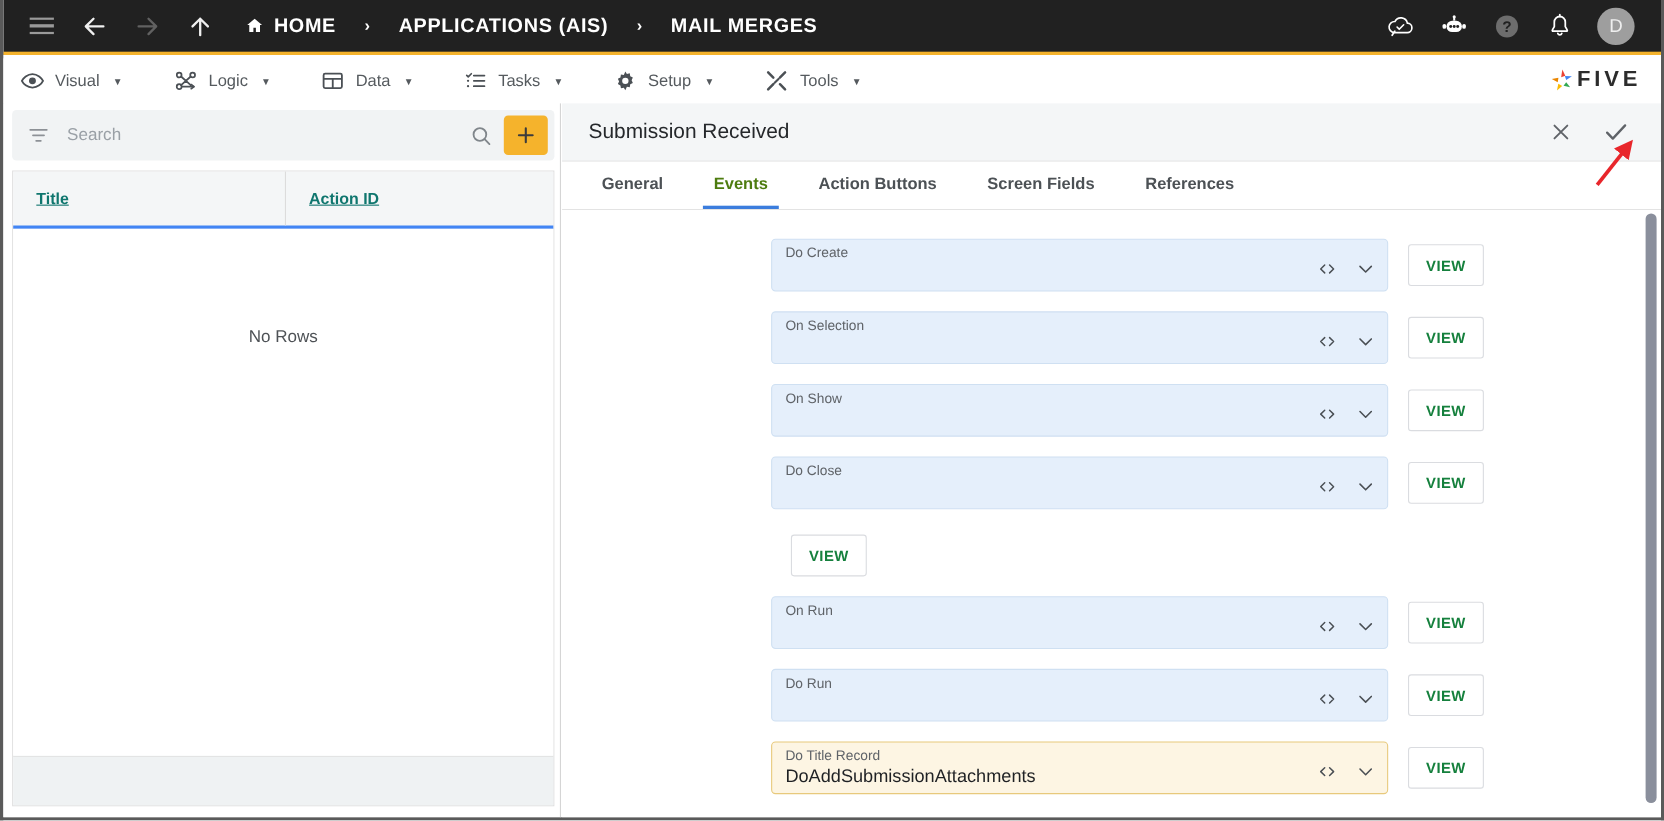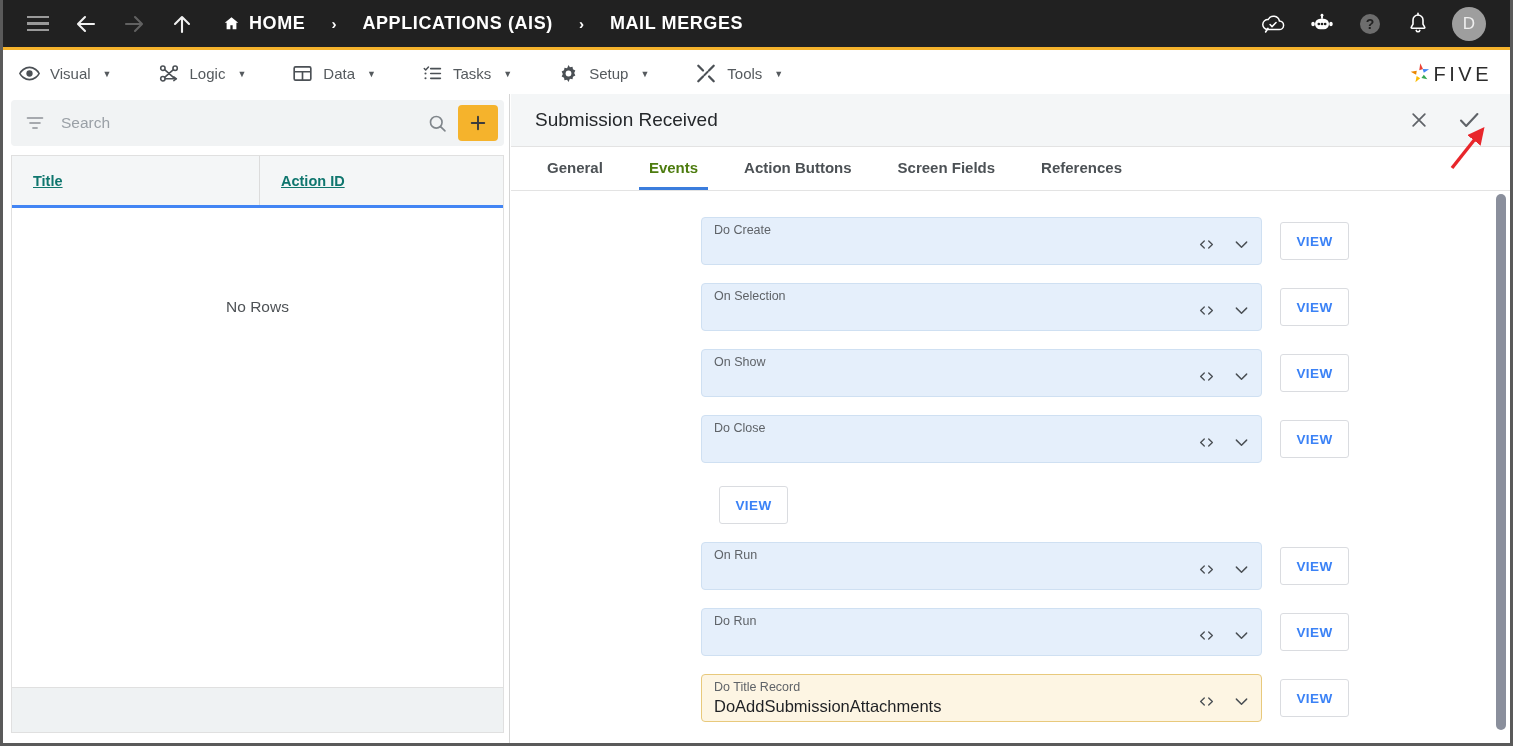--- a/index.html
+++ b/index.html
@@ -111,22 +111,23 @@
     font-size: 15px;
     cursor: pointer;
     white-space: nowrap;
   }
   .menu-item .caret { font-size: 9px; color: #555a5e; margin-left: 2px; }
 
   .brand {
     margin-left: auto;
     margin-right: 18px;
     display: flex;
-    align-items: flex-end;
+    align-items: flex-start;
     gap: 1px;
+    font-weight: bold;
   }
   .brand-text {
     font-size: 20px;
     letter-spacing: 3.5px;
     color: #2c2c2c;
     font-family: "Liberation Sans", sans-serif;
   }
 
   
   .left-panel {
@@ -326,21 +327,21 @@
   .view-btn {
     width: 69px;
     height: 38px;
     margin-left: 18px;
     margin-top: 5px;
     background: #ffffff;
     border: 1px solid #dadce0;
     border-radius: 3px;
     font-size: 13.5px;
     font-weight: bold;
-    color: #3b82f6;
+    color: #15803d;
     letter-spacing: 0.4px;
     cursor: pointer;
     font-family: "Liberation Sans", sans-serif;
   }
 
   
   .vscroll {
     position: absolute;
     right: 3px; top: 0;
     width: 12px;

